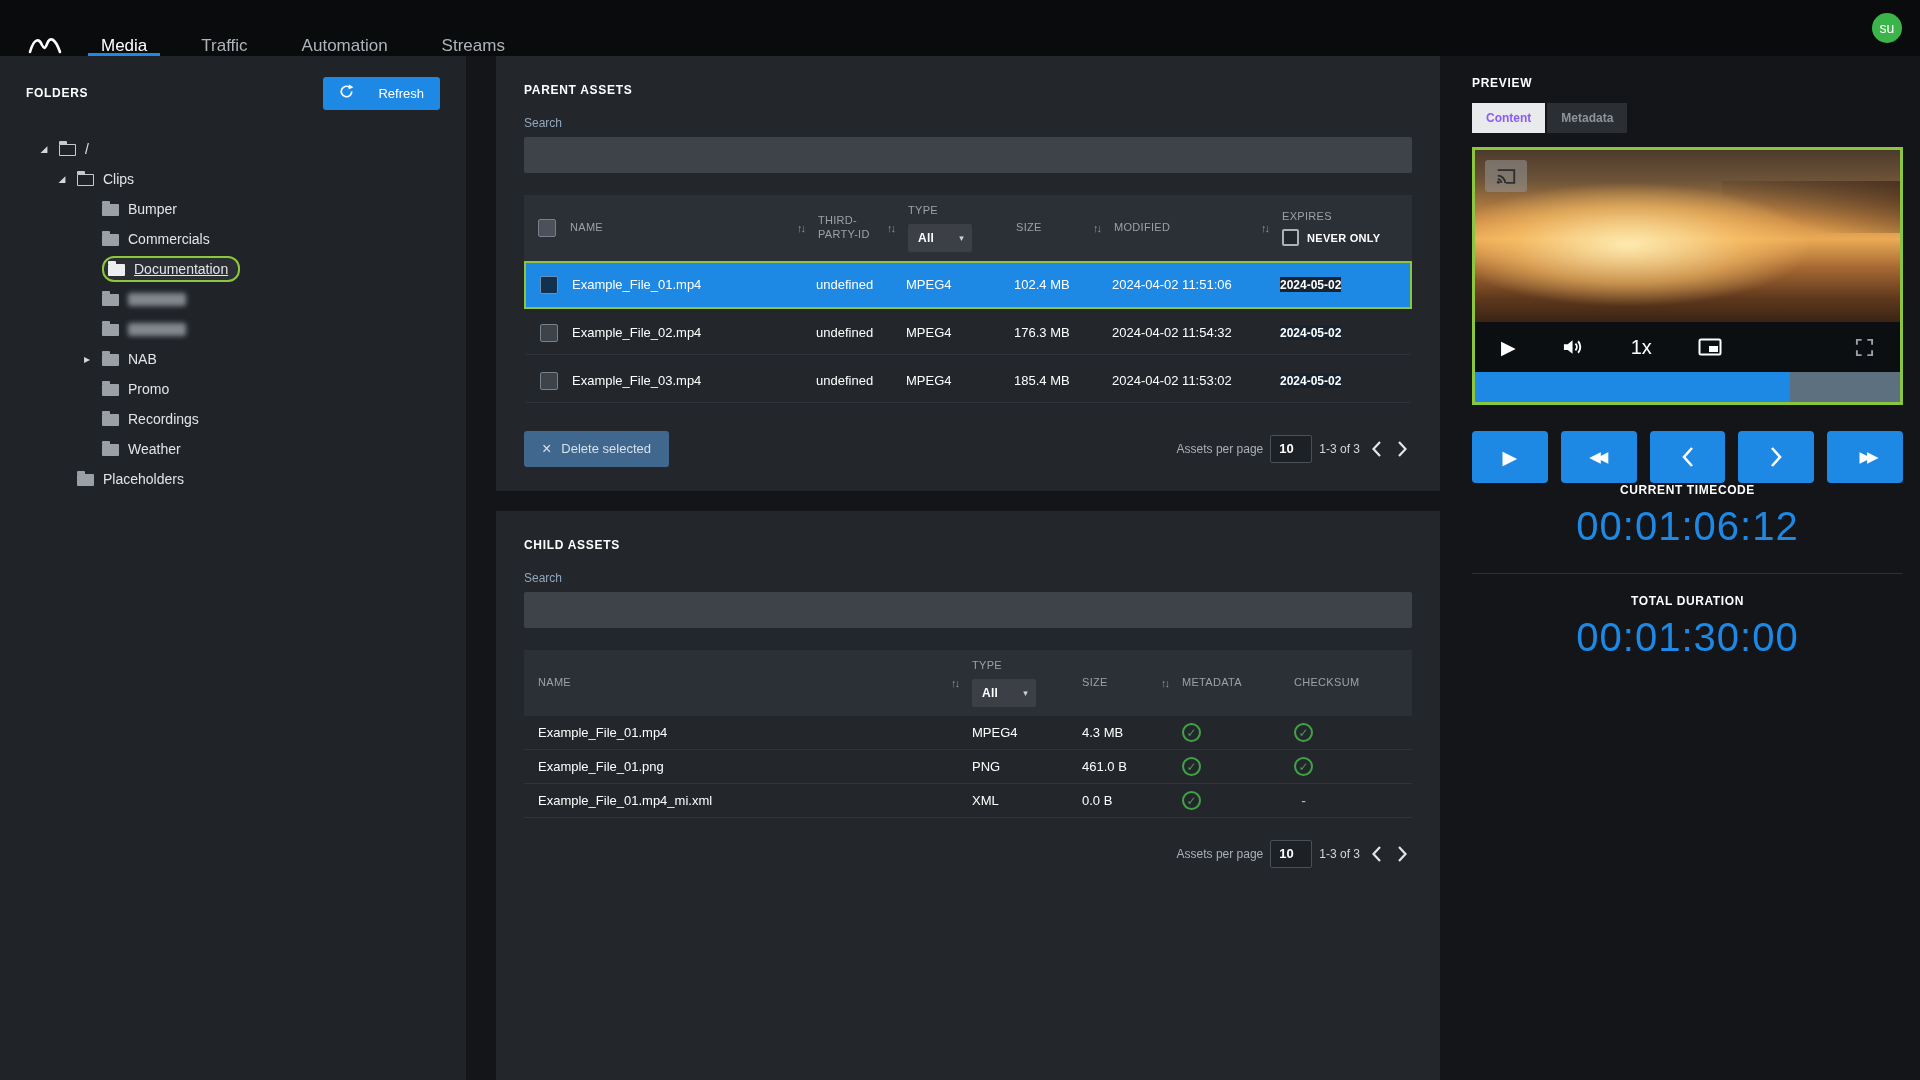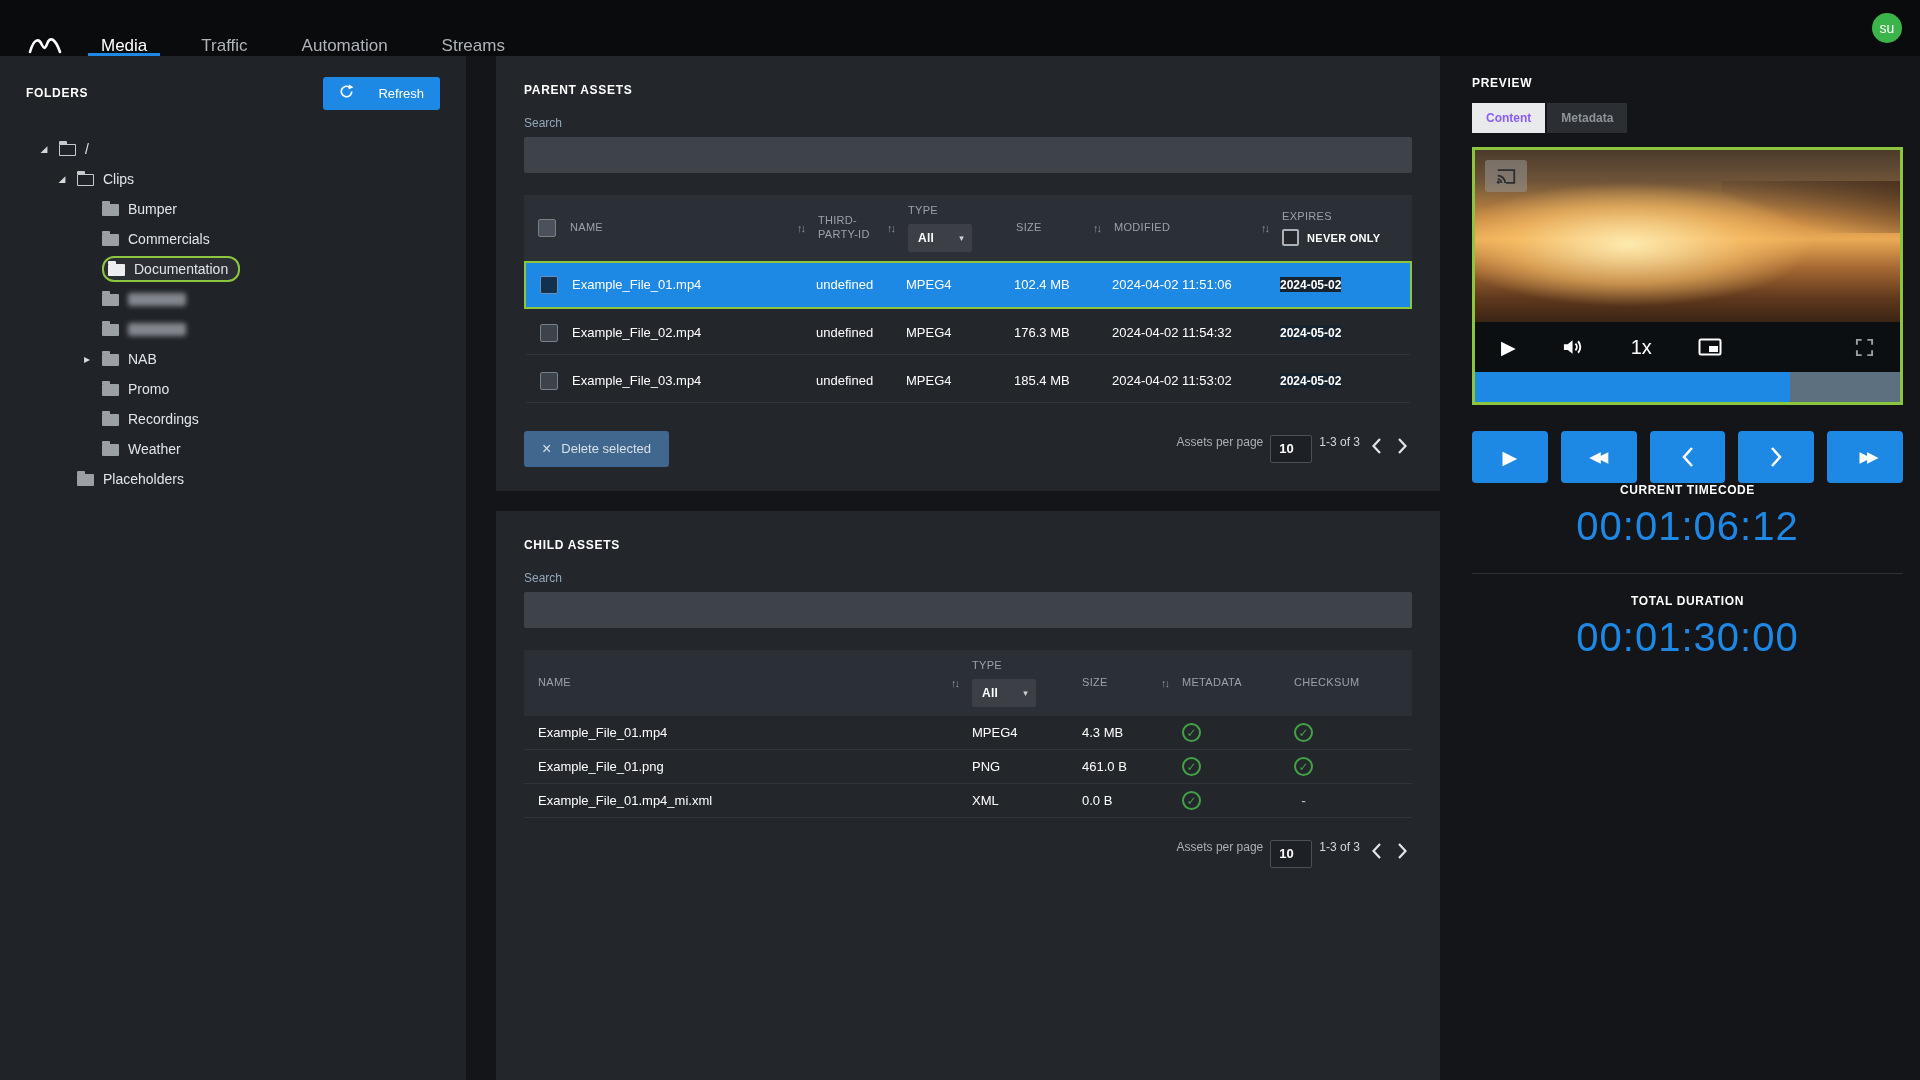--- a/index.html
+++ b/index.html
@@ -41,21 +41,21 @@
 
   .folder { position:relative; width:17px; height:12px; background:#9aa0a6; border-radius:1px; flex-shrink:0; margin-top:2px; }
   .folder::before { content:""; position:absolute; top:-3px; left:0; width:8px; height:3px; background:#9aa0a6; border-radius:1px 1px 0 0; }
   .folder.open { background:transparent; box-shadow:inset 0 0 0 1px #c6cacd; }
   .folder.open::before { background:#c6cacd; }
   .folder.white { background:#eceeef; }
   .folder.white::before { background:#eceeef; }
 
   .redacted-label { width:58px; height:13px; border-radius:2px; background:#82878d; filter:blur(2.5px); }
   .selected-wrap { display:inline-flex; align-items:center; gap:9px; border:2px solid var(--highlight-green);
-                   border-radius:12px; padding:3px 10px 3px 4px; background:#2b2f34; }
+                   border-radius:12px; padding:3px 10px 3px 4px; background:#2b2f34;text-decoration:underline; }
 
   
   .middle { flex:1; min-width:0; margin:0 15px 0 30px; display:flex; flex-direction:column; }
   .card { background:#23272c; padding:24px 28px; }
   .card.child { flex:1; margin-top:20px; }
 
   .search-label { display:block; margin-top:18px; font-size:12px; color:#93a7bb; }
   .search-input { margin-top:7px; width:100%; height:36px; background:#3e434a; border:none; border-radius:2px;
                   color:#fff; padding:0 12px; font-size:14px; outline:none; }
 
@@ -84,21 +84,21 @@
   .p-row.selected { background:var(--accent); border-color:var(--highlight-green); }
   .cell { padding-right:14px; overflow:hidden; text-overflow:ellipsis; white-space:nowrap; }
 
   .chip { background:#182330; border-radius:2px; padding:8px 0; width:104px; text-align:center;
           font-size:12px; font-weight:bold; color:#fff; cursor:pointer; }
 
   .p-footer { display:flex; align-items:center; margin-top:26px; }
   .delete-btn { display:flex; align-items:center; gap:10px; background:#40678e; color:#d9e0e7; border:none;
                 border-radius:3px; height:36px; padding:0 18px; font-size:13px; cursor:pointer; }
   .x-icon { font-size:16px; line-height:1; }
-  .pager { margin-left:auto; display:flex; align-items:flex-start; gap:7px; font-size:12px; color:#aab0b6; }
+  .pager { margin-left:auto; display:flex; align-items:center; gap:7px; font-size:12px; color:#aab0b6; }
   .per-page-input { width:42px; height:28px; background:#1d2125; border:1px solid #4a5058; border-radius:2px;
                     color:#fff; padding:0 8px; font-size:13px; font-weight:bold; outline:none; }
   .range { color:#d3d8dc; }
   .chev-btn { background:none; border:none; cursor:pointer; display:flex; align-items:center; padding:2px 4px; }
 
   .c-row { height:34px; box-shadow:inset 0 -1px 0 #2f343a; font-size:13px; color:#fff; }
   .status { width:19px; height:19px; display:inline-flex; align-items:center; justify-content:center; border-radius:50%; font-size:12px; }
   .status[data-value="check"] { border:2px solid var(--success-green); color:var(--success-green); }
   .status[data-value="check"]::before { content:"✓"; }
   .status[data-value="dash"] { color:#b6bcc2; font-size:14px; }

